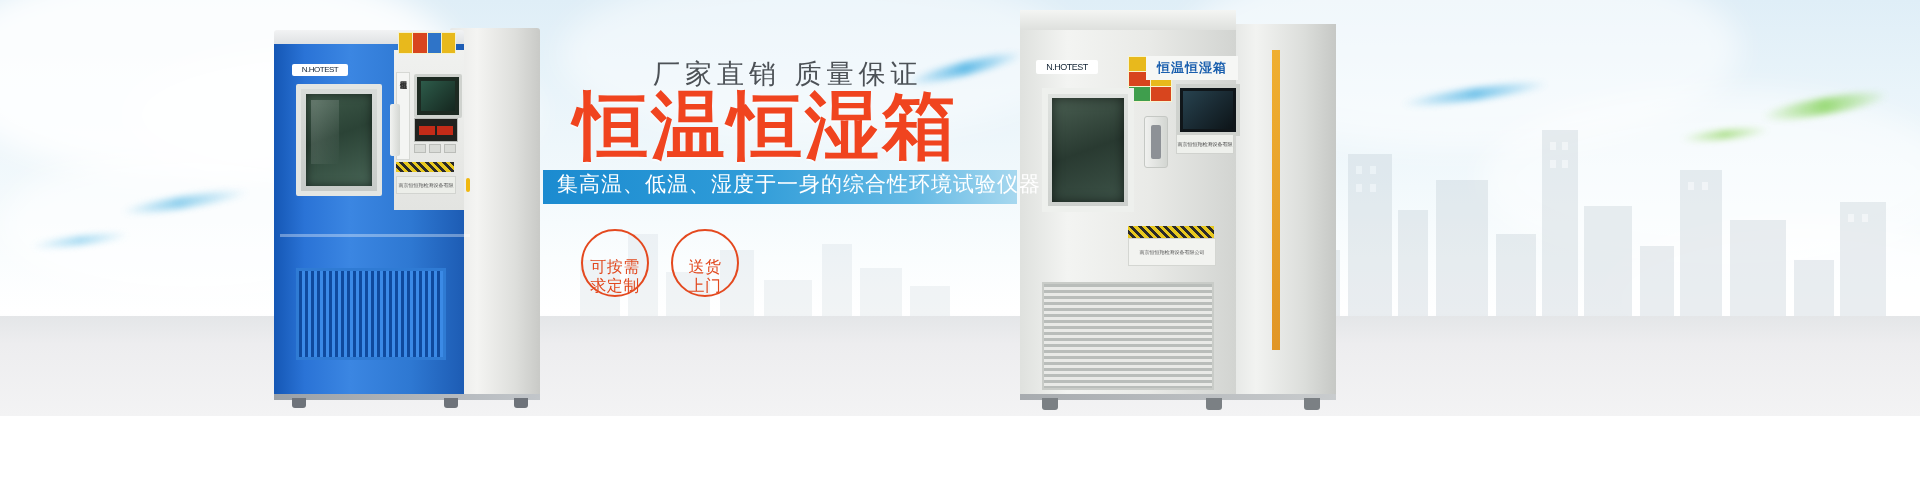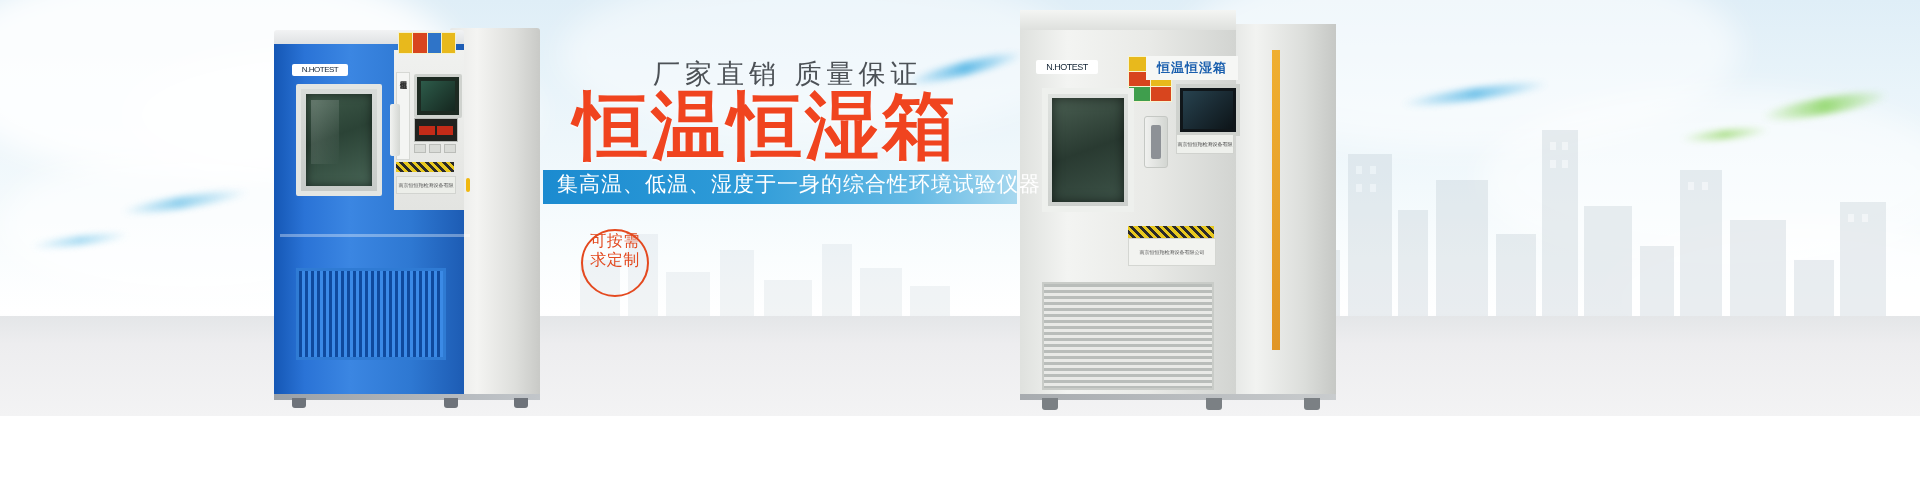--- a/index.html
+++ b/index.html
@@ -59,21 +59,21 @@
             text-shadow:0 2px 0 rgba(255,255,255,.55);}
 
   #subbar{position:absolute;left:0px;top:124px;width:474px;height:34px;
           background:linear-gradient(90deg,#1b8bd0 0%,#2e9bd8 42%,#63b9e4 78%,#a7d8ef 100%);
           display:flex;}
   #subbar span{color:#ffffff;font-size:21px;letter-spacing:1px;padding-left:14px;
                white-space:nowrap;font-family:"DejaVu Sans","Liberation Sans",sans-serif;}
 
   #badges{position:absolute;left:38px;top:183px;display:flex;gap:22px;}
   .badge{width:64px;height:64px;border:2px solid #e4491f;border-radius:50%;
-         display:flex;flex-direction:column;align-items:center;justify-content:flex-start;
+         display:flex;flex-direction:column;align-items:center;justify-content:flex-end;
          color:#e2491f;font-size:16px;line-height:19px;letter-spacing:.5px;
          background:transparent;font-family:"DejaVu Sans","Liberation Sans",sans-serif;}
   .badge b{font-weight:400;display:block;white-space:nowrap;}
 
   #cta{position:absolute;left:144px;top:300px;width:124px;height:31px;border-radius:16px;
        background:linear-gradient(180deg,#f4562a 0%,#ee4318 100%);
        display:flex;align-items:center;justify-content:center;
        color:#fff;font-size:16px;letter-spacing:1px;white-space:nowrap;
        box-shadow:0 1px 3px rgba(200,70,30,.35);
        font-family:"DejaVu Sans","Liberation Sans",sans-serif;cursor:pointer;}
@@ -337,17 +337,21 @@
 
     <div id="subbar">
       <span>集高温、低温、湿度于一身的综合性环境试验仪器</span>
     </div>
 
     <div id="badges">
       <div class="badge">
         <b>可按需</b>
         <b>求定制</b>
       </div>
+      <div class="badge">
+        <b>送货</b>
+        <b>上门</b>
+      </div>
     </div>
 
   </div>
 
 </div>
 
 </body></html>

